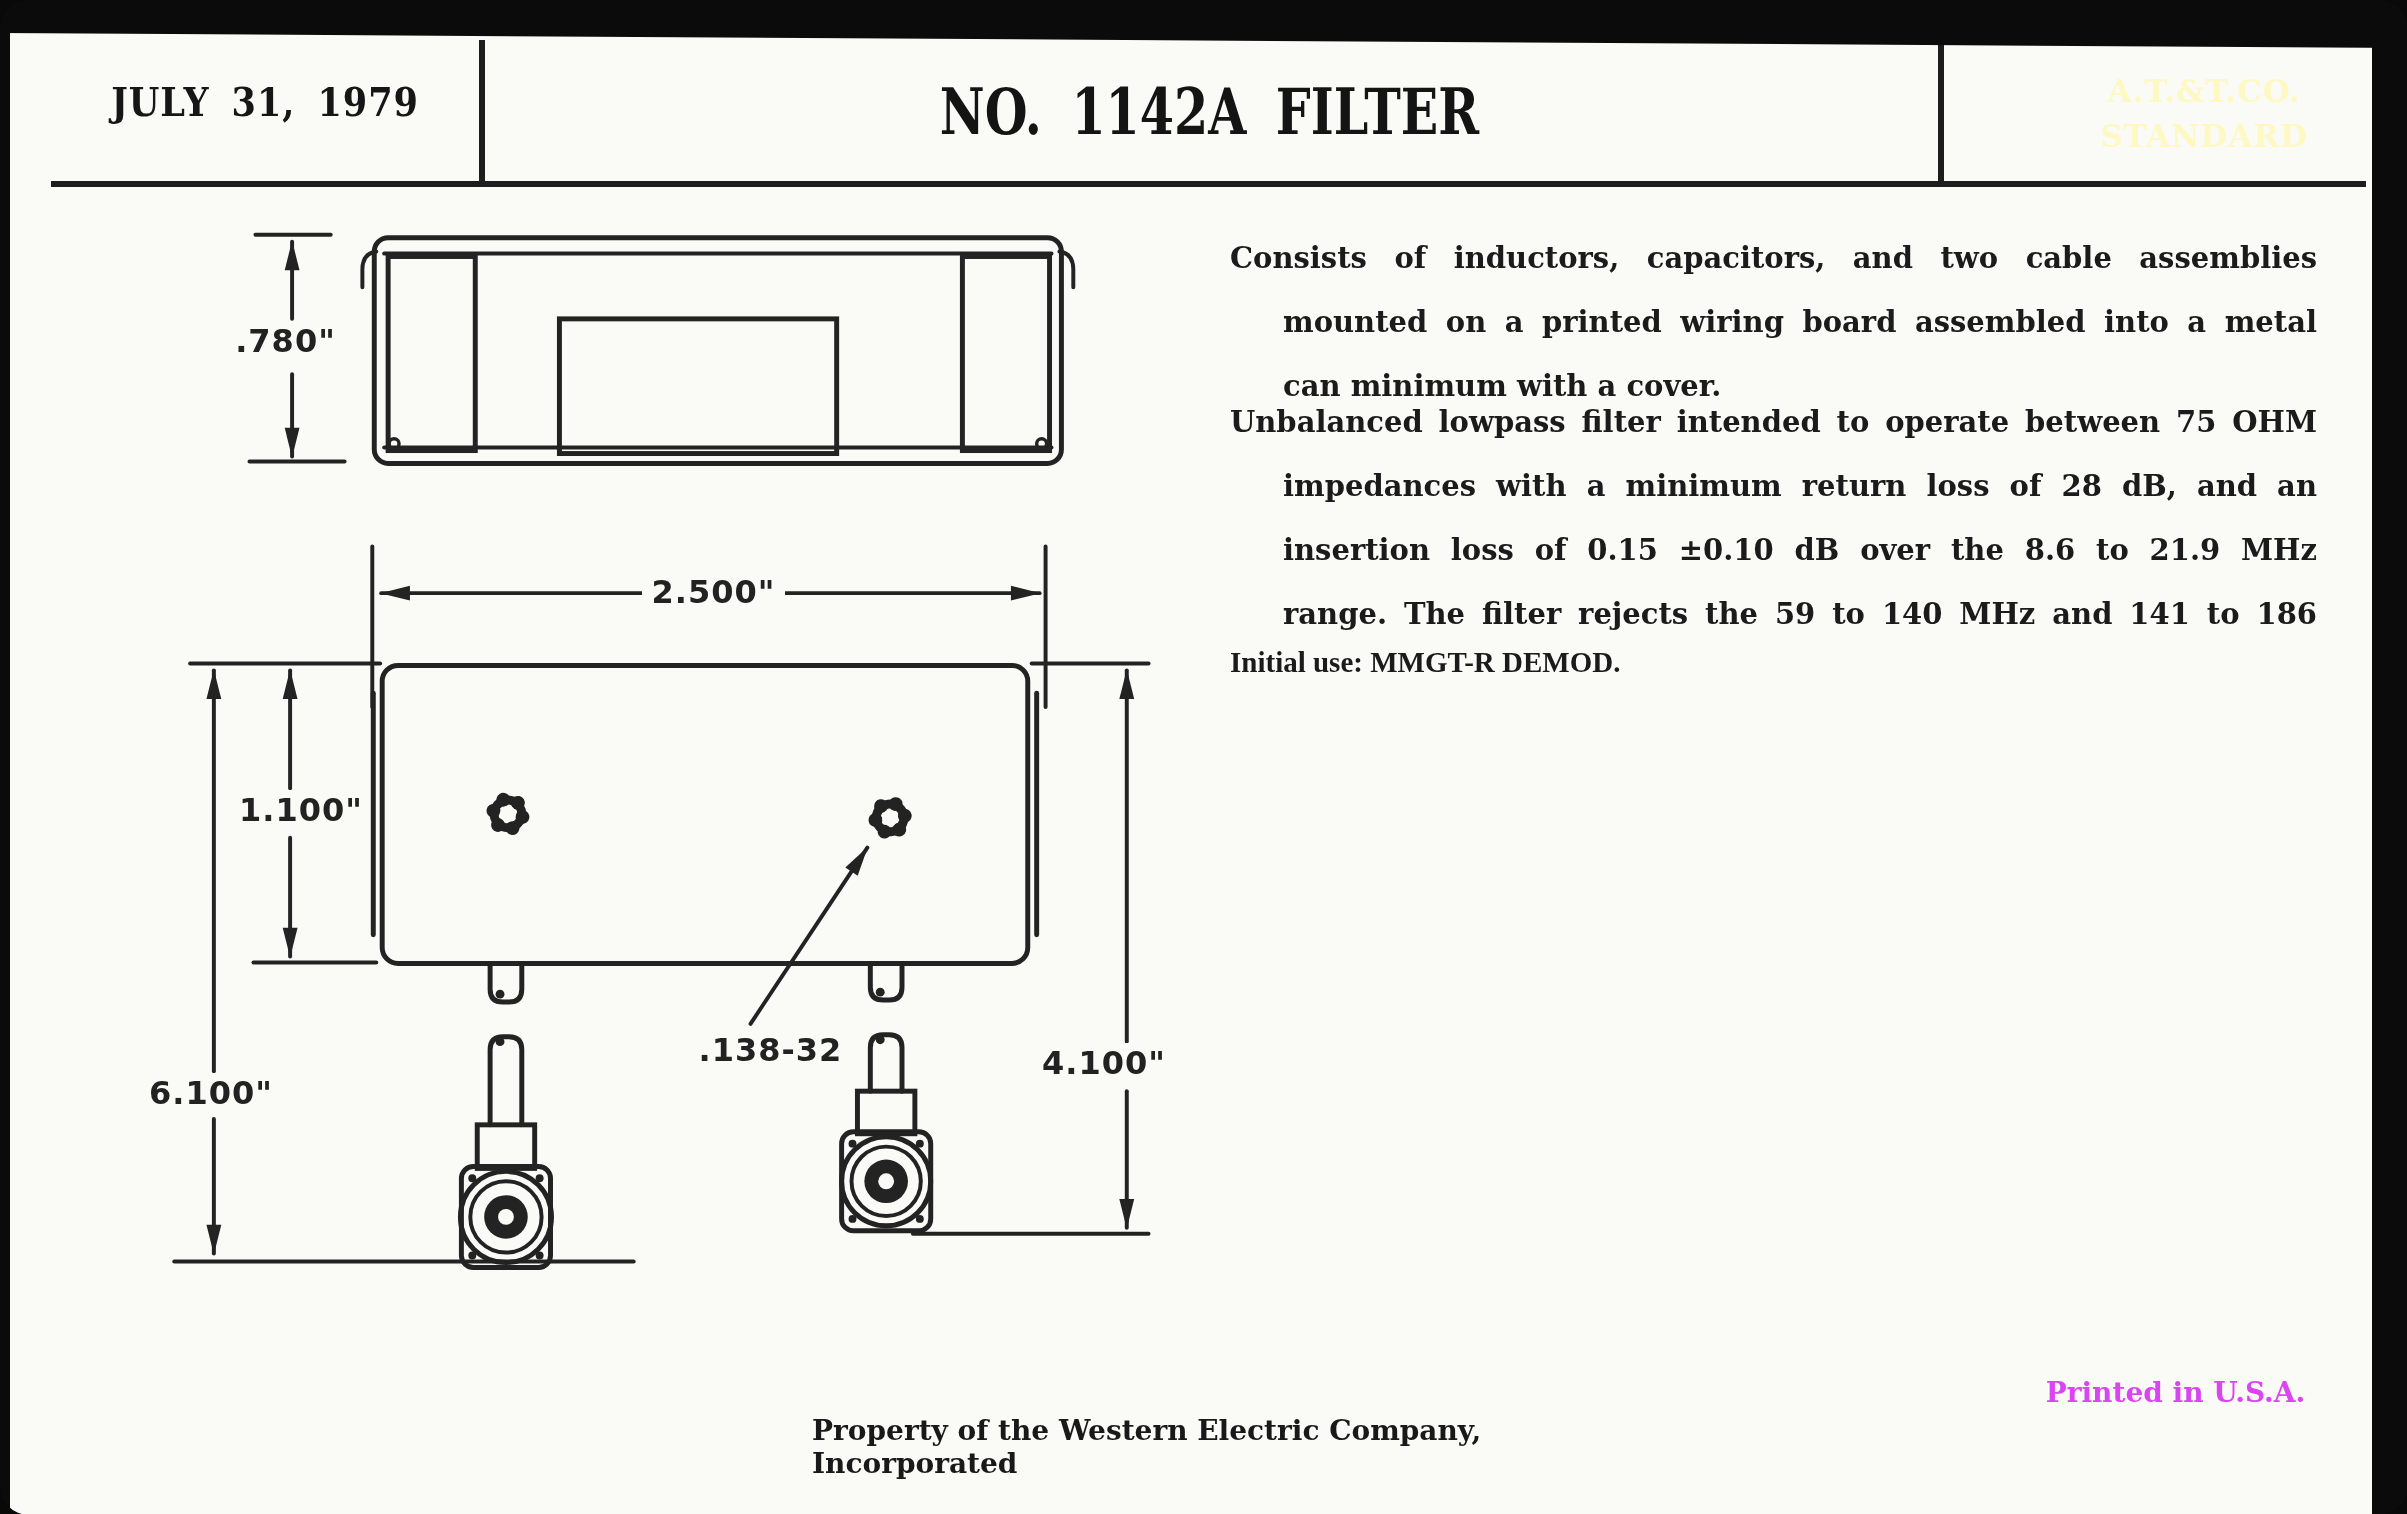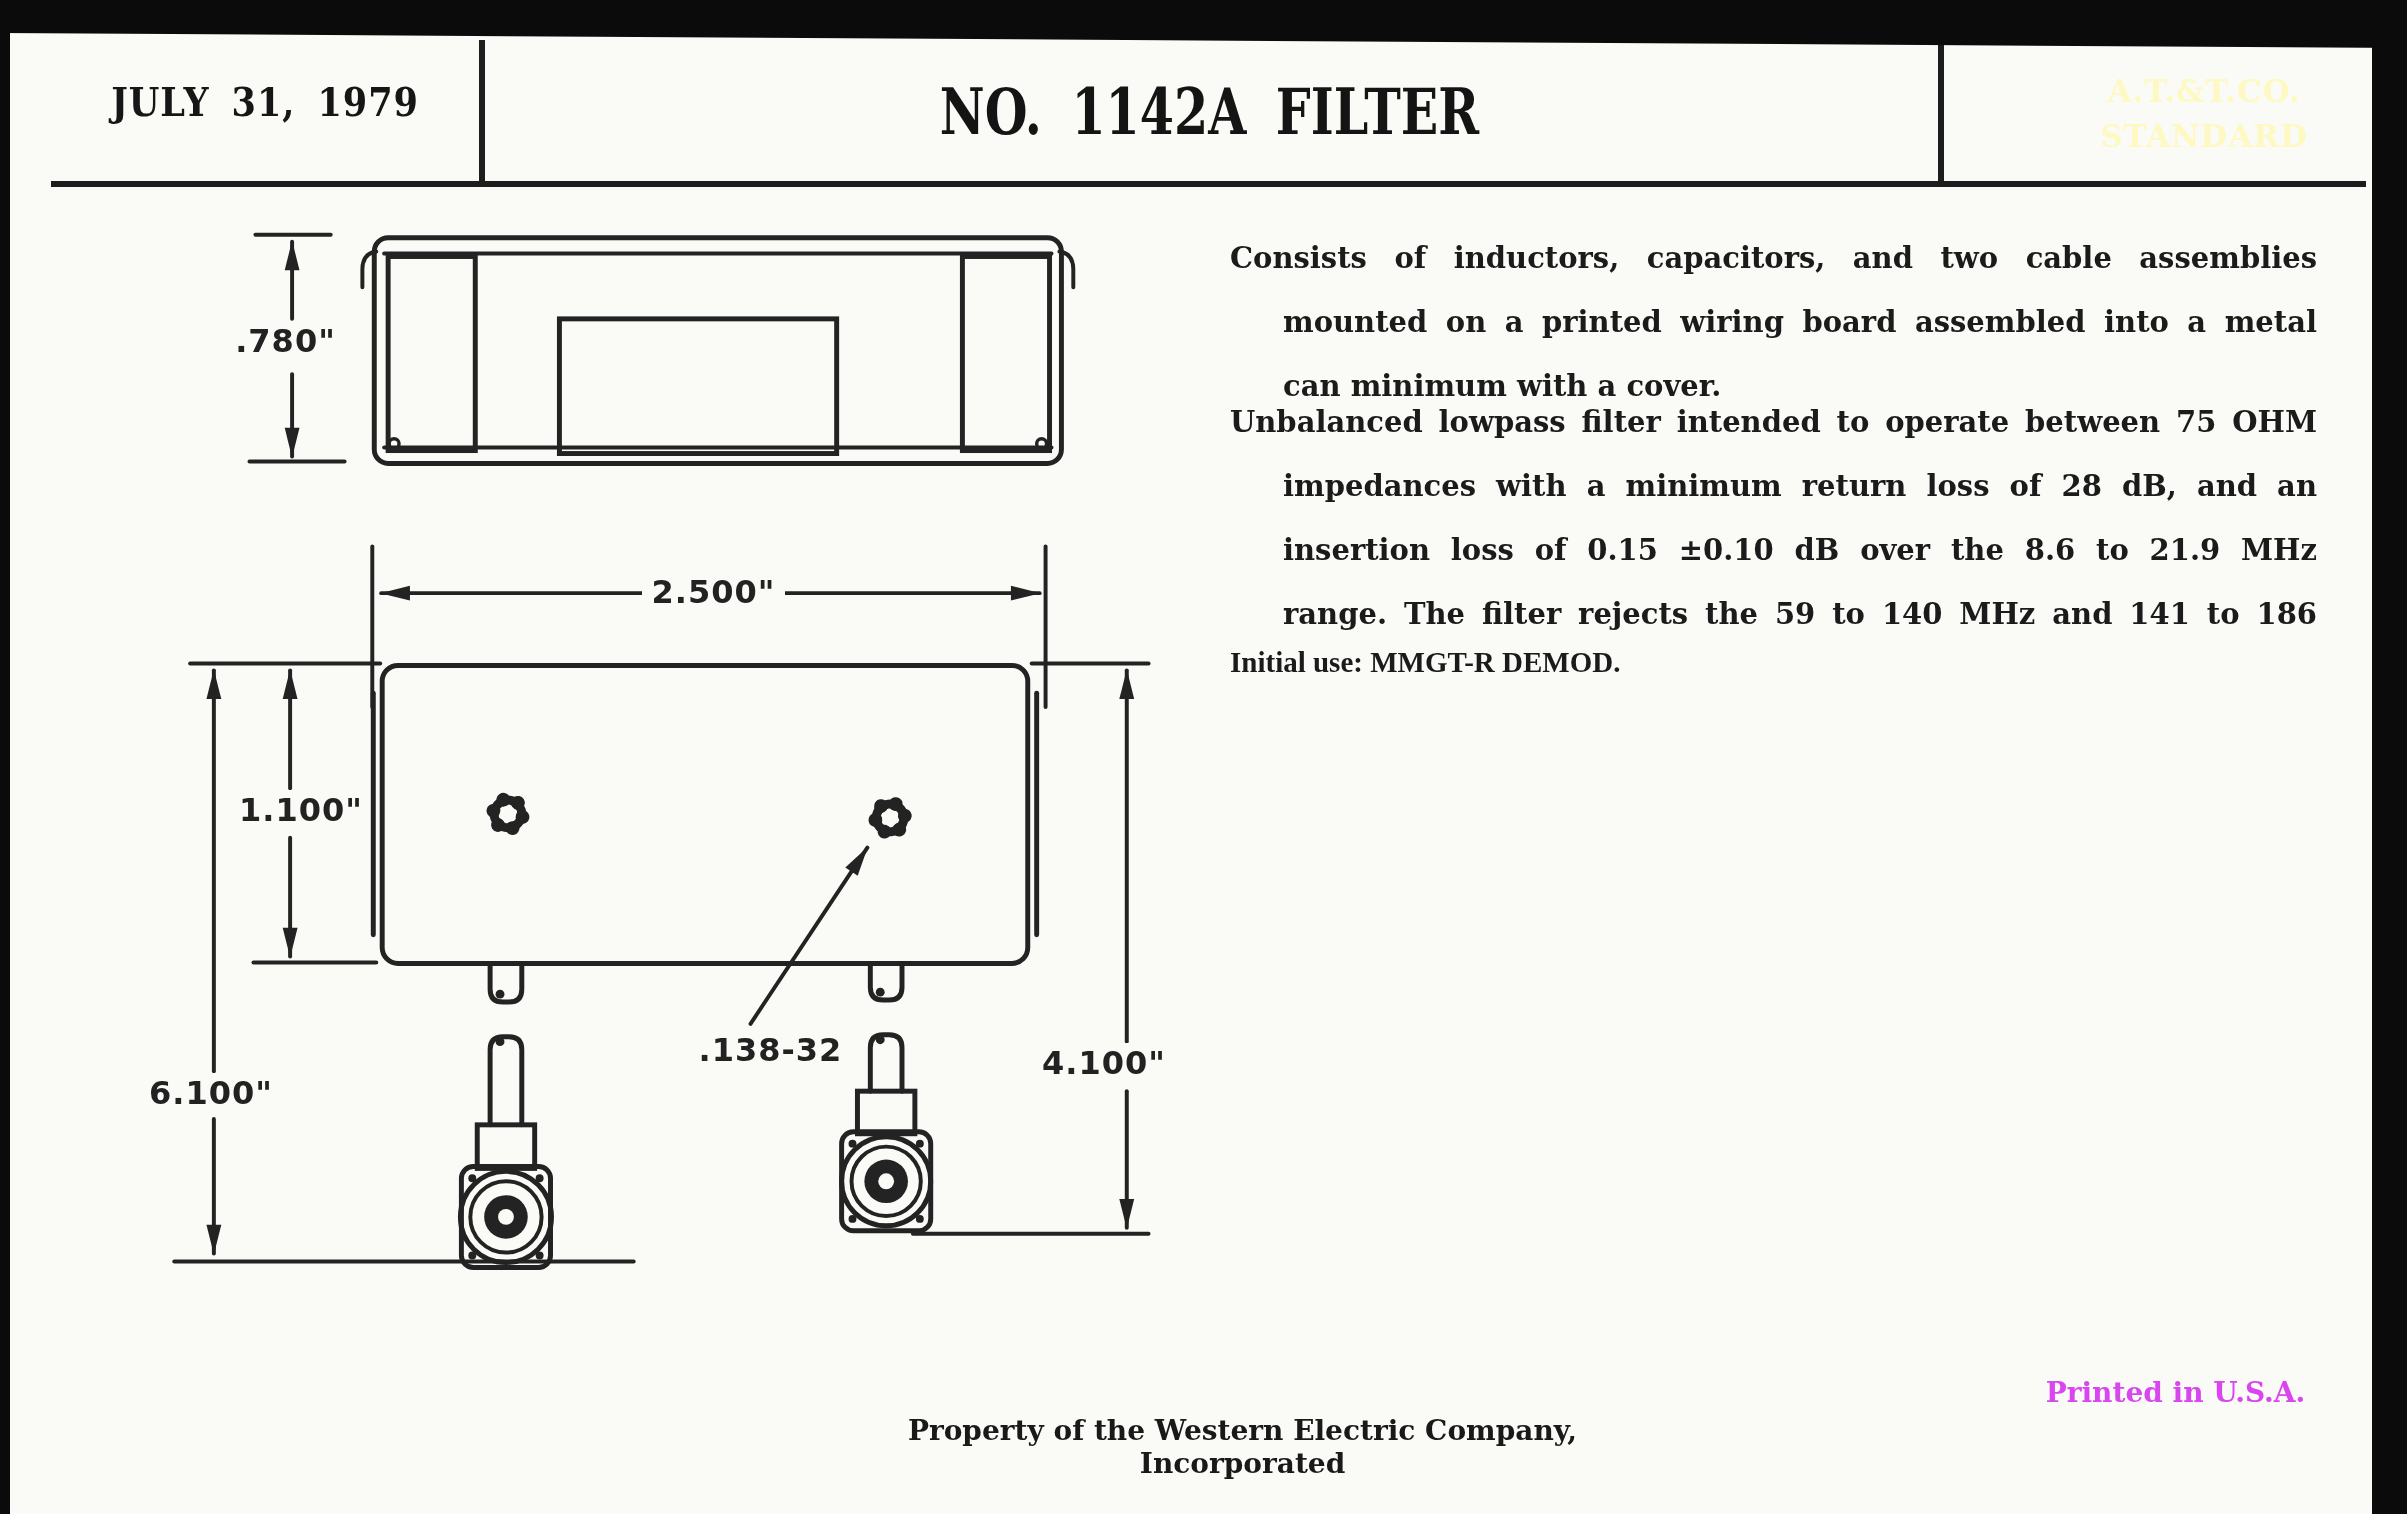--- a/index.html
+++ b/index.html
@@ -1,17 +1,17 @@
 <!DOCTYPE html>
 <html><head>
 <meta charset="utf-8">
 <style>
   html,body{margin:0;padding:0;background:#090909;}
   .page{position:relative;width:2408px;height:1515px;overflow:hidden;background:#090909;
-        font-family:"DejaVu Serif","Liberation Serif",serif;}
+        font-family:"DejaVu Serif","Liberation Serif",serif;border-radius:29px;}
   .paper{position:absolute;left:10px;top:0;width:2362px;height:1515px;background:#fafaf6;
          border-top-left-radius:30px;}
   .band-top{position:absolute;left:0;top:0;width:2408px;height:50px;background:#0b0b0b;
             clip-path:polygon(0 0,100% 0,100% 48px,0 33px);z-index:4;}
   .band-right{position:absolute;left:2372px;top:0;width:36px;height:1515px;background:#0b0b0b;z-index:4;}
   .band-left{position:absolute;left:0;top:0;width:10px;height:1515px;background:#0b0b0b;z-index:4;}
 
   .hdr-rule{position:absolute;left:51px;top:181px;width:2315px;height:6px;background:#1d1d1d;z-index:1;}
   .hdr-sep{position:absolute;top:40px;width:6px;height:145px;background:#1d1d1d;z-index:1;}
   .sep1{left:479px;} .sep2{left:1938px;}
@@ -37,21 +37,21 @@
        line-height:40px;}
   .dim-780{left:232px;top:321px;width:107px;}
   .dim-2500{left:642px;top:572px;width:143px;}
   .dim-1100{left:239px;top:790px;width:107px;}
   .dim-6100{left:149px;top:1073px;width:123px;}
   .dim-4100{left:1042px;top:1043px;width:123px;}
   .dim-thread{left:665px;top:1030px;width:147px;margin-left:32px;}
 
   .art{position:absolute;left:0;top:0;z-index:2;}
 
-  .footer-property{position:absolute;left:812px;top:1414px;width:861px;text-align:center;
+  .footer-property{position:absolute;left:812px;top:1414px;width:861px;
                    font-size:28px;font-weight:bold;color:#191919;z-index:2;}
   .footer-printed{position:absolute;left:2037px;top:1376px;width:277px;text-align:center;
                   font-size:28px;font-weight:bold;color:#d946ef;z-index:2;}
 </style>
 </head>
 <body>
 
 <div class="page">
   <div class="paper"></div>
   <div class="band-top"></div>

